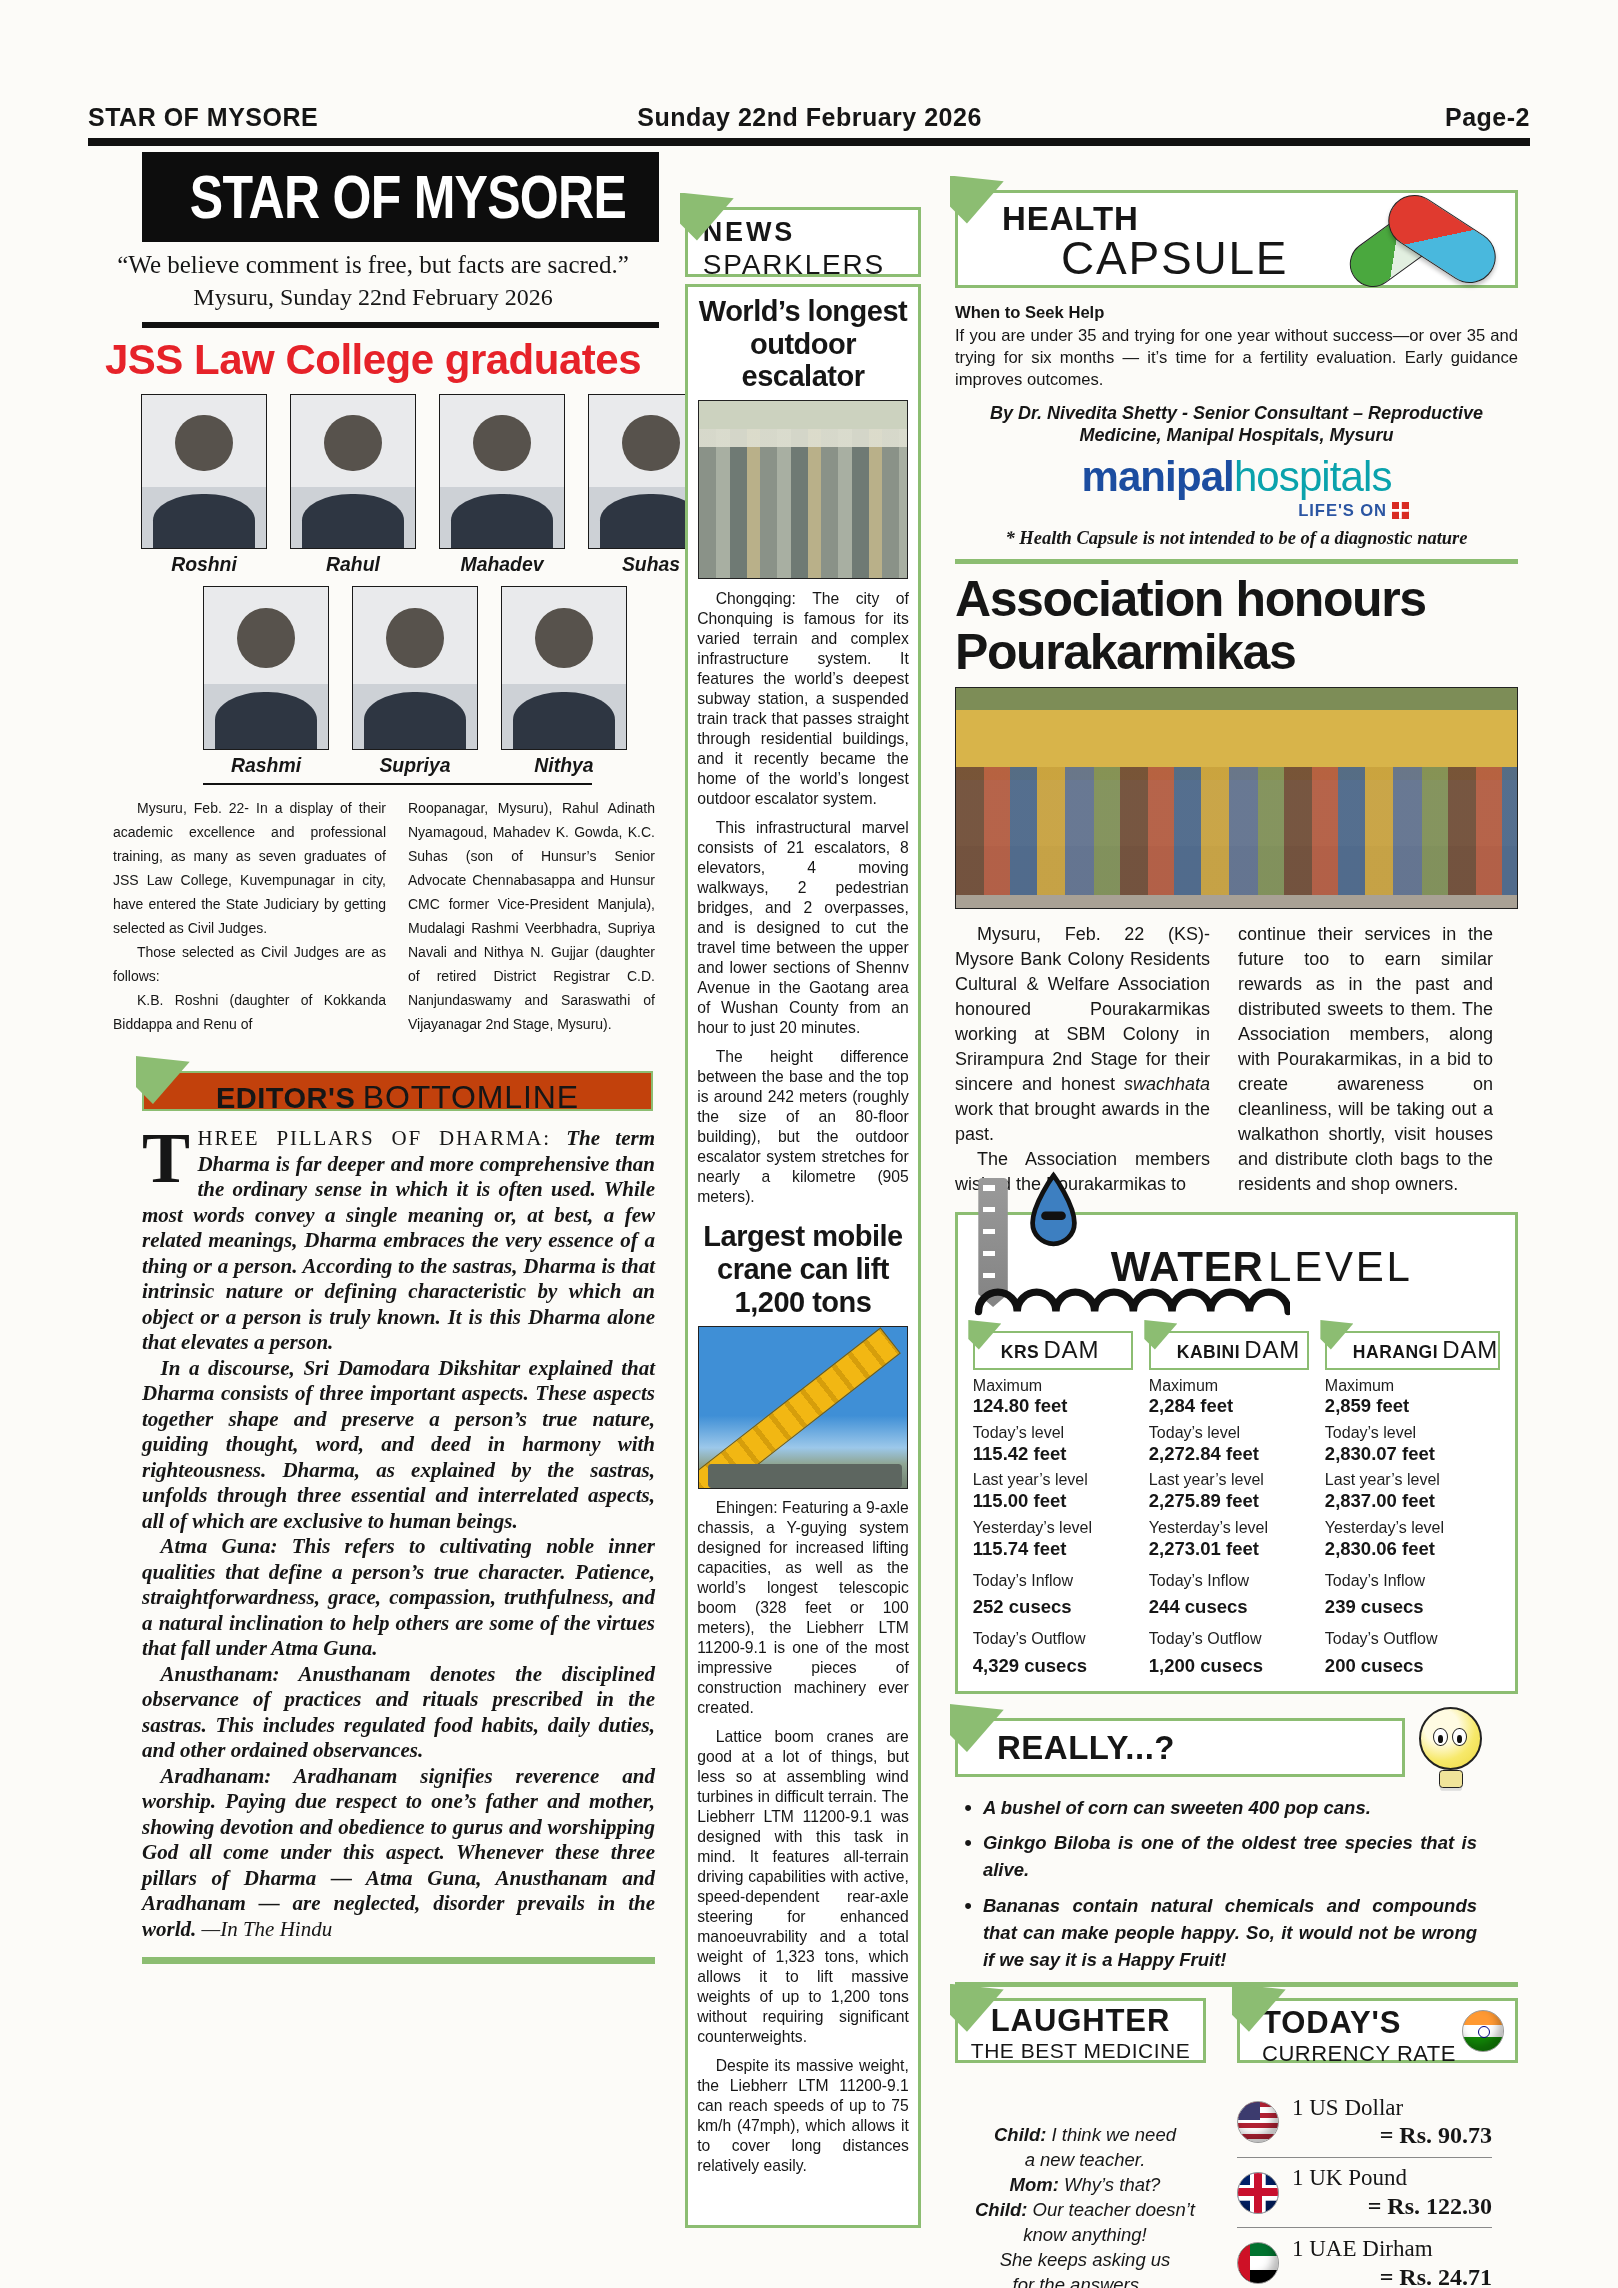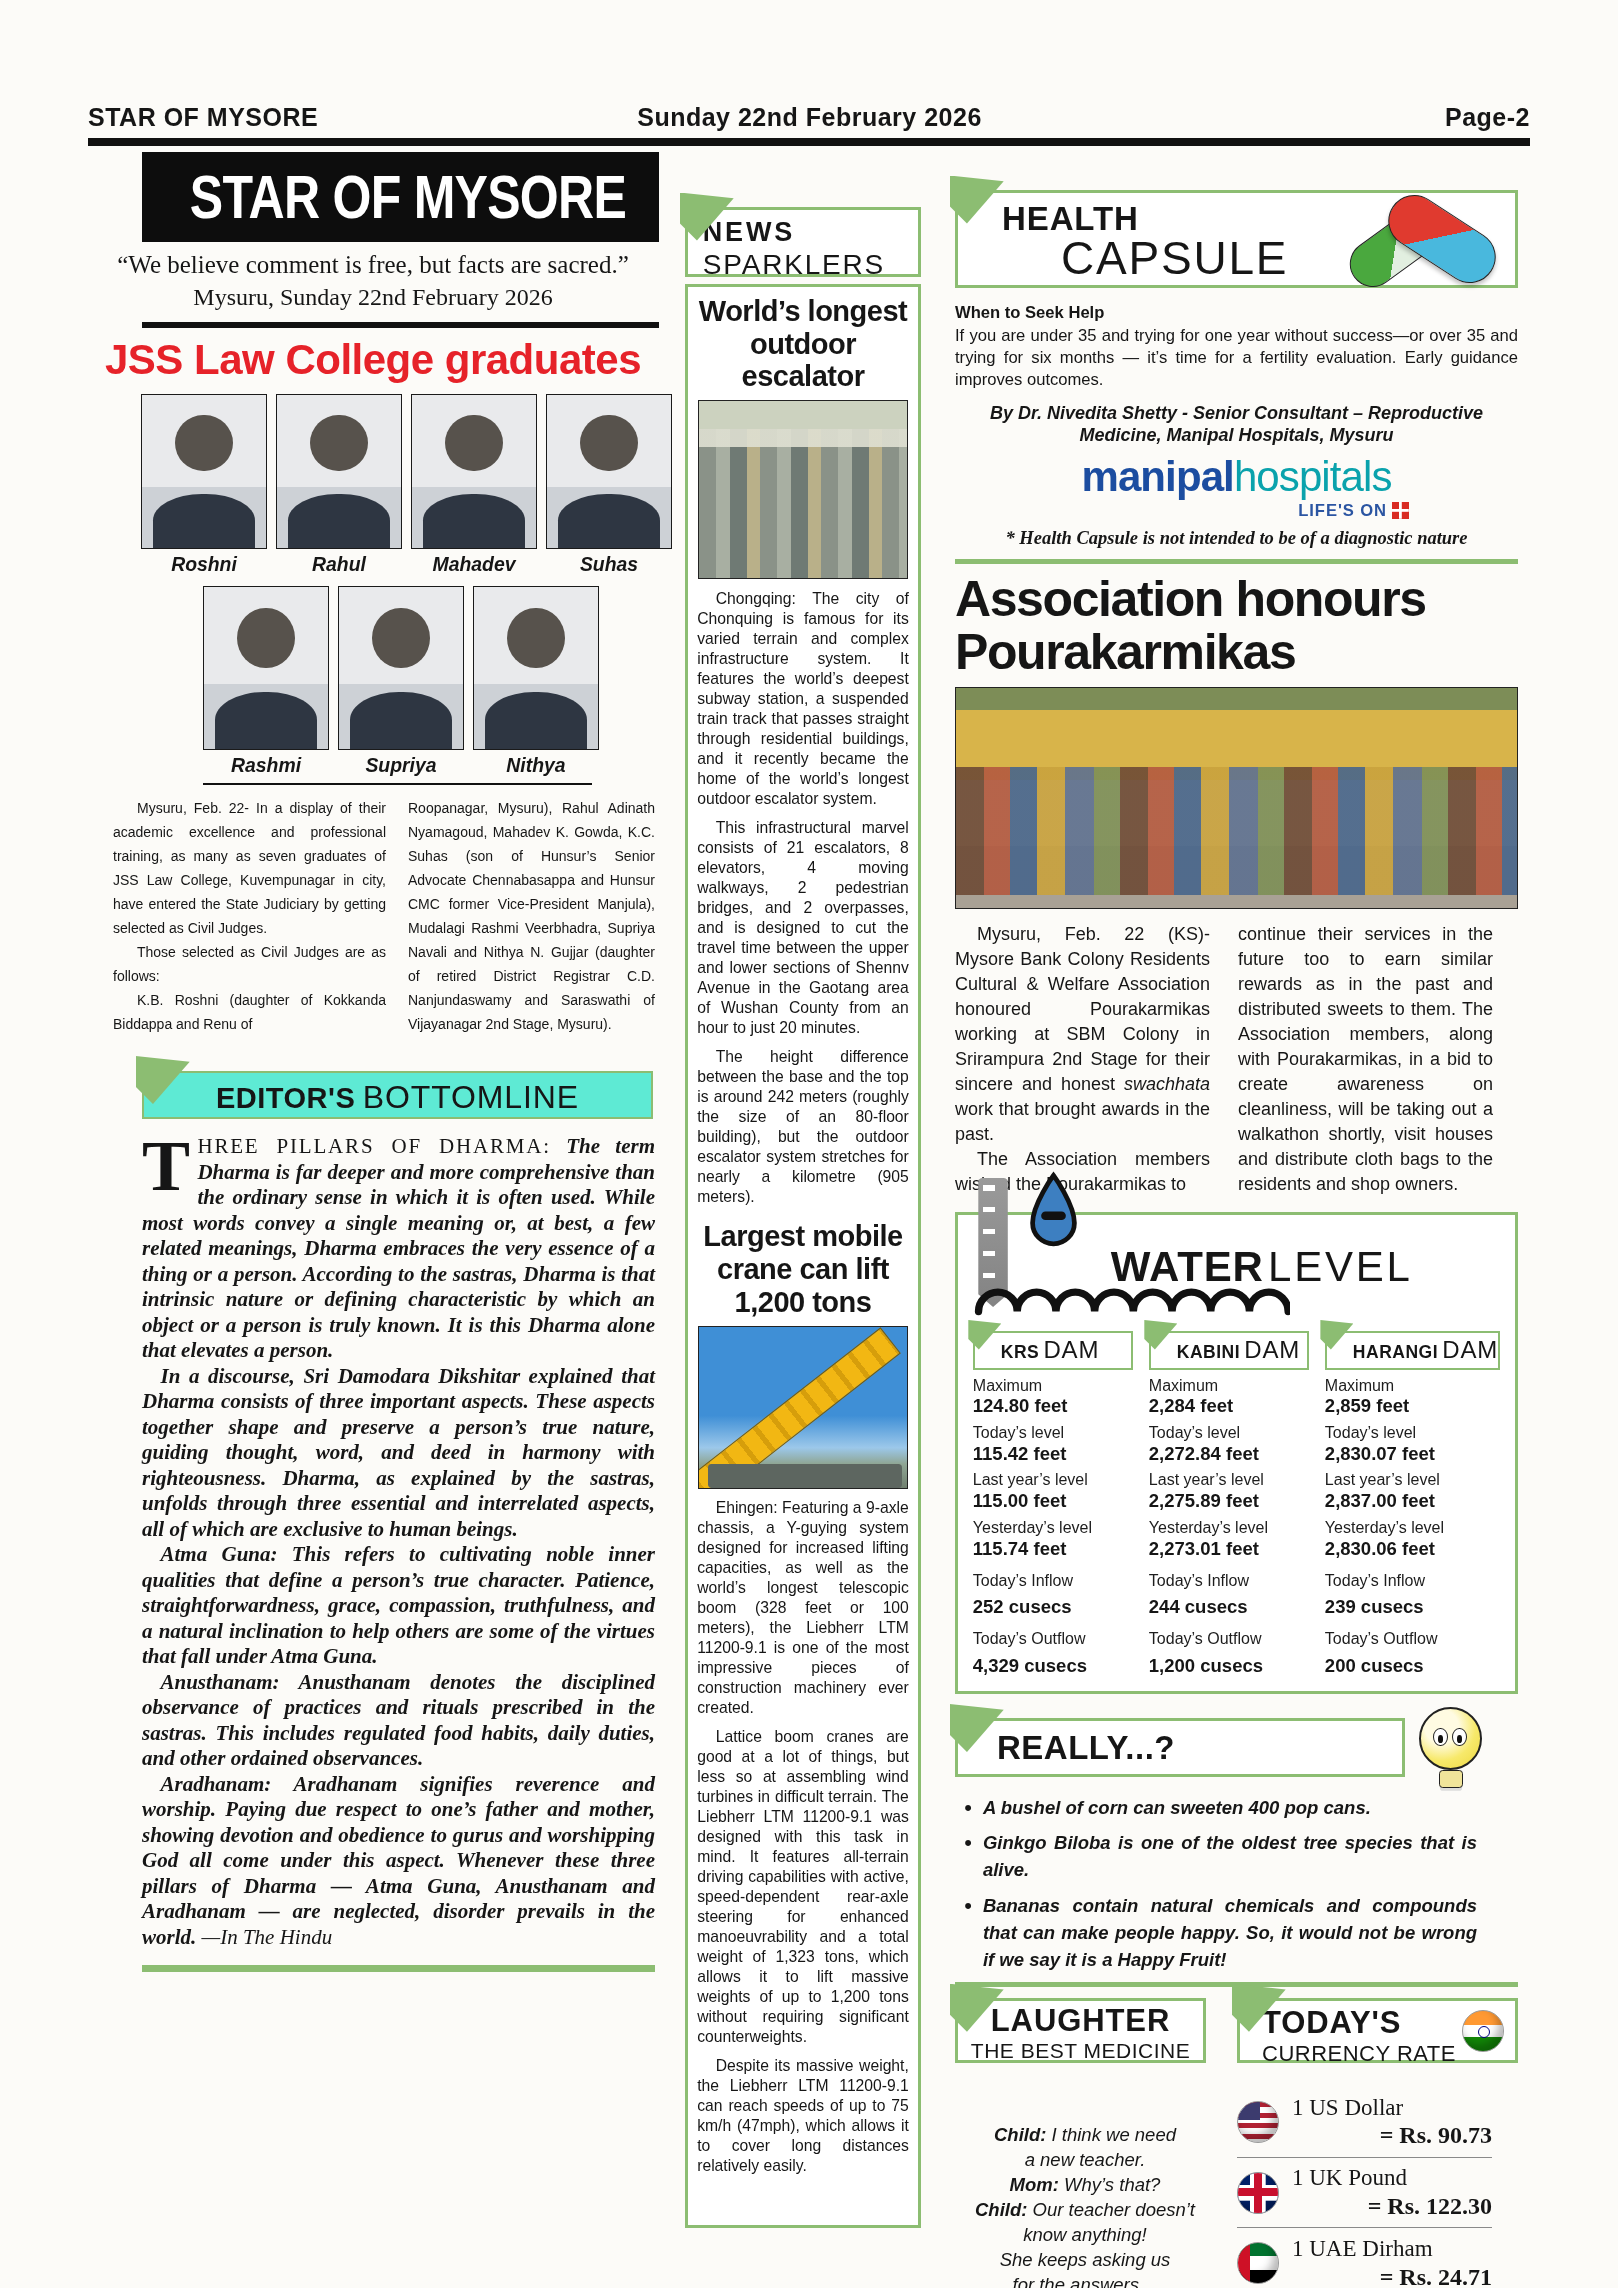--- a/index.html
+++ b/index.html
@@ -26,21 +26,21 @@
 
   
   .masthead{margin-left:54px;width:517px;height:90px;background:#0d0d0d;color:#fff;
             text-align:center;line-height:91px;overflow:hidden}
   .masthead span{display:inline-block;transform:scaleX(.82);font-weight:bold;font-size:61px;letter-spacing:-0.9px;white-space:nowrap}
   .motto{font-family:"Liberation Serif",serif;font-size:25px;text-align:center;margin-top:9.2px}
   .editor{font-family:"Liberation Serif",serif;font-weight:bold;font-size:25px;text-align:center;margin-top:4.6px}
   .dateline{font-family:"Liberation Serif",serif;font-size:24px;text-align:center;margin-top:4.6px}
   .black-rule{margin:11px 0 0 54px;width:517px;height:6.5px;background:#111}
   .jss-headline{margin-top:8.3px;color:var(--red);font-weight:bold;font-size:42px;line-height:1.1;text-align:center;letter-spacing:-0.5px}
-  .photo-row{display:flex;gap:9px;margin-top:11px}
+  .photo-row{display:flex;gap:23px;margin-top:11px}
   .photo-row.r1{margin-left:53px}
   .photo-row.r2{margin-left:115px;margin-top:9.2px}
   .photo-cell{width:126px}
   .portrait{width:126px;border:1.8px solid #1a1a1a;position:relative;overflow:hidden;
             background:linear-gradient(180deg,#e9eaec 0 60%,#cdd1d6 60%)}
   .r1 .portrait{height:155px}
   .r2 .portrait{height:164px}
   .portrait::before{content:"";position:absolute;top:13%;left:50%;width:46%;height:37%;margin-left:-23%;
             border-radius:50%;background:#57524c}
   .portrait::after{content:"";position:absolute;bottom:-1.8px;left:9%;right:9%;height:36%;
@@ -51,22 +51,22 @@
   .jss-col p{font-size:14px;line-height:24px;text-align:justify;text-indent:24px}
   .jss-c1{width:273px;margin-left:25px}
   .jss-c2{width:247px;margin-left:22px}
   .jss-c2 p:first-child{text-indent:0}
 
   .green-box{border:3.7px solid var(--green);background:#fff;position:relative}
   .corner-flag{position:absolute;left:-8.3px;top:-17.5px;width:54px;height:48px;background:var(--green);
                clip-path:polygon(0 0,100% 12%,32% 100%,0 64%)}
   .corner-flag.sm{width:33px;height:29.5px;left:-6.5px;top:-13px}
 
-  .bl-box{margin-top:35px;margin-left:54px;width:511px;height:48px;border:2.8px solid var(--green);
-          background:#5eead4;position:relative;line-height:48px;padding-left:72px;white-space:nowrap}
+  .bl-box{margin-top:35px;margin-left:54px;width:511px;height:40px;border:2.8px solid var(--green);
+          background:#c2410c;position:relative;line-height:48px;padding-left:72px;white-space:nowrap}
   .bl-bold{font-weight:bold;font-size:29px;letter-spacing:0.5px}
   .bl-light{font-size:32px;letter-spacing:0.9px;margin-left:7.4px}
   .bl-body{margin-top:14.8px;margin-left:54px;width:513px;font-family:"Liberation Serif",serif;
            font-style:italic;font-weight:bold;font-size:21px;line-height:25.5px;text-align:justify}
   .bl-body p{margin:0}
   .bl-paras p,.bl-last{text-indent:18.5px}
   .dropcap{float:left;font-style:normal;font-weight:bold;font-size:72px;line-height:57px;padding:3.7px 7.4px 0 0}
   .bl-caps{font-style:normal;font-weight:normal;letter-spacing:1.8px}
   .bl-attr{font-weight:normal}
   .left-bar{margin:14.8px 0 0 54px;width:513px;height:7.4px;background:var(--green)}

